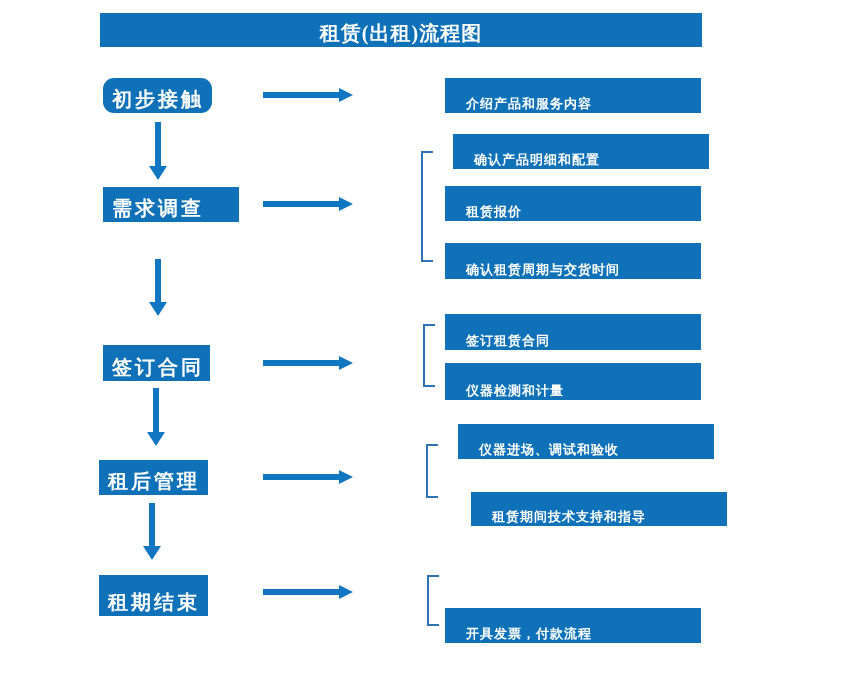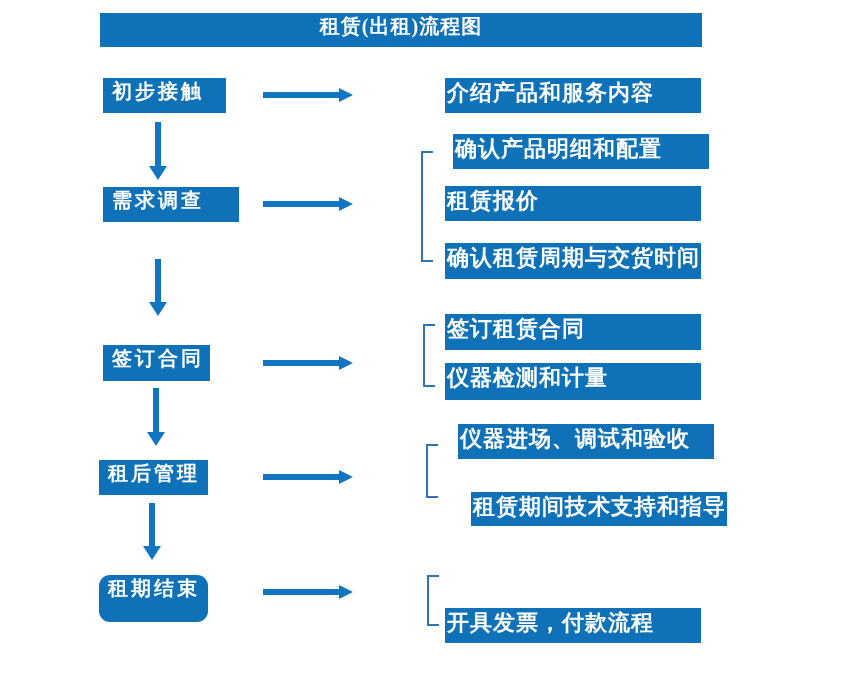--- a/index.html
+++ b/index.html
@@ -11,37 +11,37 @@
     overflow: hidden;
     font-family: "Liberation Serif", "DejaVu Serif", serif;
   }
   .bluebox {
     position: absolute;
     background: #0f72b9;
     color: #ffffff;
     font-weight: bold;
     box-sizing: border-box;
     display: flex;
-    align-items: flex-start;
+    align-items: flex-end;
     white-space: nowrap;
   }
   .title-bar {
     justify-content: center;
     font-size: 20px;
     letter-spacing: 1px;
   }
   .step-box {
     font-size: 20px;
     letter-spacing: 3px;
     padding-left: 9px;
   }
   .output-box {
-    font-size: 22px;
+    font-size: 13px;
     letter-spacing: 1px;
-    padding-left: 2px;
+    padding-left: 21px;
   }
   .arrow-right { position: absolute; height: 16px; }
   .arrow-right .shaft {
     position: absolute; left: 0; right: 12px; top: 5px; height: 6px;
     background: #1176c2;
   }
   .arrow-right .head {
     position: absolute; right: 0; top: 1px; width: 0; height: 0;
     border-left: 14px solid #1176c2;
     border-top: 7px solid transparent;
@@ -69,25 +69,25 @@
 </style>
 </head>
 <body>
 
 <div class="canvas">
 
   <div class="bluebox title-bar" style="left:100px; top:13px; width:602px; height:34px;">
     <span>租赁(出租)流程图</span>
   </div>
 
-  <div class="bluebox step-box" style="left:103px; top:78px; width:123px; height:35px;">初步接触</div>
+  <div class="bluebox step-box" style="left:103px; top:78px; width:109px; height:35px;border-radius:11px;">初步接触</div>
   <div class="bluebox step-box" style="left:103px; top:187px; width:136px; height:35px;">需求调查</div>
   <div class="bluebox step-box" style="left:103px; top:345px; width:107px; height:36px;">签订合同</div>
   <div class="bluebox step-box" style="left:99px; top:460px; width:109px; height:35px;">租后管理</div>
-  <div class="bluebox step-box" style="left:99px; top:575px; width:109px; height:47px;border-radius:11px;">租期结束</div>
+  <div class="bluebox step-box" style="left:99px; top:575px; width:109px; height:41px;">租期结束</div>
 
   <div class="arrow-down" style="left:149px; top:122px; height:58px;">
       <span class="shaft"></span>
       <span class="head"></span>
     </div>
   <div class="arrow-down" style="left:149px; top:259px; height:57px;">
       <span class="shaft"></span>
       <span class="head"></span>
     </div>
   <div class="arrow-down" style="left:147px; top:388px; height:58px;">

